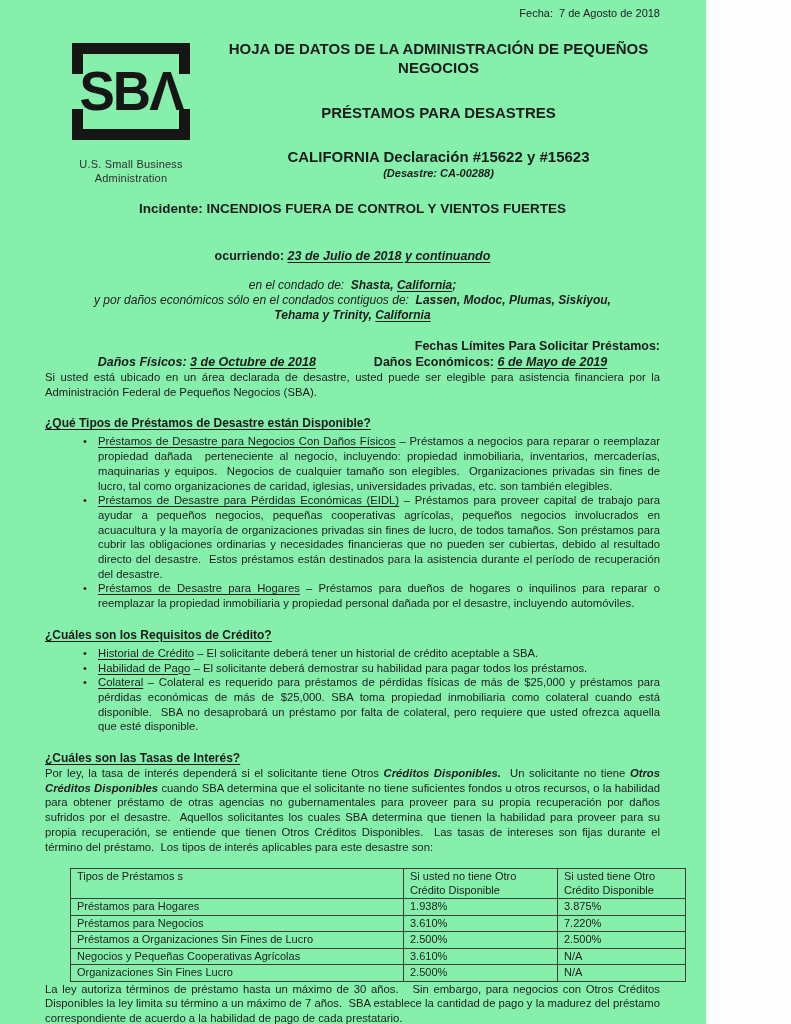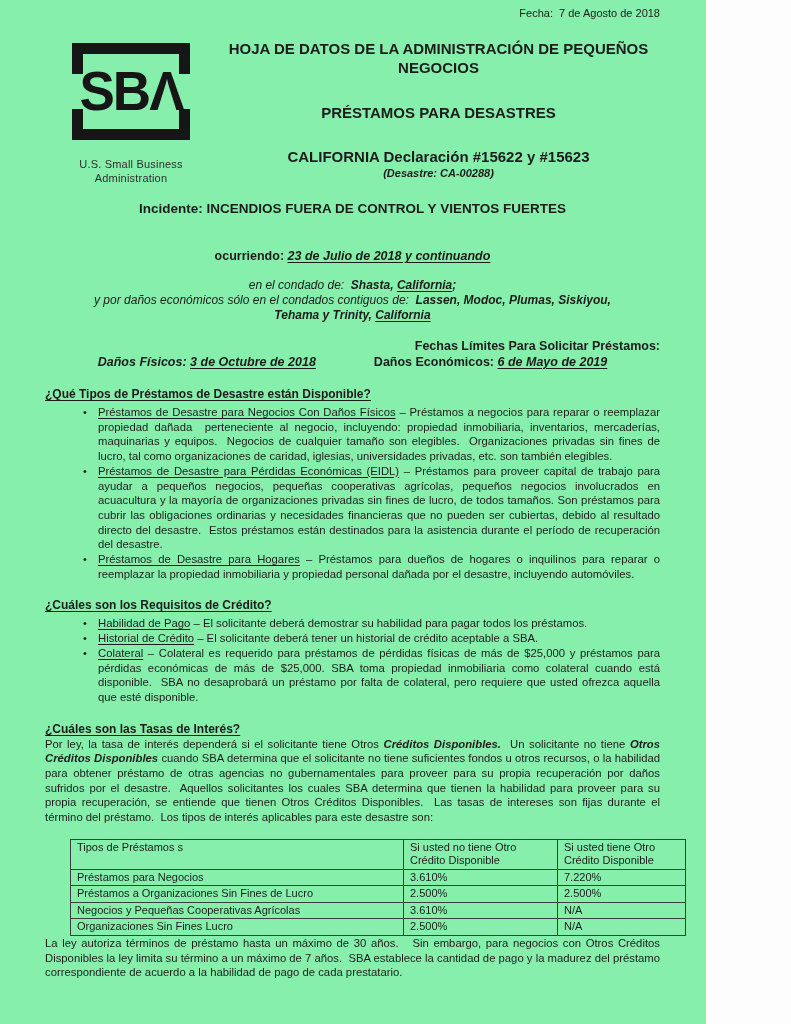--- a/index.html
+++ b/index.html
@@ -93,49 +93,55 @@
   <div class="county county-1"><span class="pre">en el condado de:  </span><span class="b pre">Shasta, </span><span class="b u">California</span><span class="b">;</span></div>
   <div class="county"><span class="pre">y por daños económicos sólo en el condados contiguos de:  </span><span class="b">Lassen, Modoc, Plumas, Siskiyou,</span></div>
   <div class="county"><span class="b pre">Tehama y Trinity, </span><span class="b u">California</span></div>
 
   <div class="deadline-title">Fechas Límites Para Solicitar Préstamos:</div>
   <div class="deadline-line">
     <span><span class="b i pre">Daños Físicos: </span><span class="b i u">3 de Octubre de 2018</span></span>
     <span><span class="b pre">Daños Económicos: </span><span class="b i u">6 de Mayo de 2019</span></span>
   </div>
 
+  <p class="body intro pre">Si usted está ubicado en un área declarada de desastre, usted puede ser elegible para asistencia financiera por la Administración Federal de Pequeños Negocios (SBA).</p>
 
   <div class="heading">¿Qué Tipos de Préstamos de Desastre están Disponible?</div>
   <ul class="doc-list">
     <li><span class="u">Préstamos de Desastre para Negocios Con Daños Físicos</span><span class="pre"> – Préstamos a negocios para reparar o reemplazar propiedad dañada  perteneciente al negocio, incluyendo: propiedad inmobiliaria, inventarios, mercaderías, maquinarias y equipos.  Negocios de cualquier tamaño son elegibles.  Organizaciones privadas sin fines de lucro, tal como organizaciones de caridad, iglesias, universidades privadas, etc. son también elegibles.</span></li>
     <li><span class="u">Préstamos de Desastre para Pérdidas Económicas (EIDL)</span><span class="pre"> – Préstamos para proveer capital de trabajo para ayudar a pequeños negocios, pequeñas cooperativas agrícolas, pequeños negocios involucrados en acuacultura y la mayoría de organizaciones privadas sin fines de lucro, de todos tamaños. Son préstamos para cubrir las obligaciones ordinarias y necesidades financieras que no pueden ser cubiertas, debido al resultado directo del desastre.  Estos préstamos están destinados para la asistencia durante el período de recuperación del desastre.</span></li>
     <li><span class="u">Préstamos de Desastre para Hogares</span><span class="pre"> – Préstamos para dueños de hogares o inquilinos para reparar o reemplazar la propiedad inmobiliaria y propiedad personal dañada por el desastre, incluyendo automóviles.</span></li>
   </ul>
 
   <div class="heading">¿Cuáles son los Requisitos de Crédito?</div>
   <ul class="doc-list">
+    <li><span class="u">Historial de Crédito</span><span class="pre"> – El solicitante deberá tener un historial de crédito aceptable a SBA.</span></li>
     <li><span class="u">Habilidad de Pago</span><span class="pre"> – El solicitante deberá demostrar su habilidad para pagar todos los préstamos.</span></li>
-    <li><span class="u">Historial de Crédito</span><span class="pre"> – El solicitante deberá tener un historial de crédito aceptable a SBA.</span></li>
     <li><span class="u">Colateral</span><span class="pre"> – Colateral es requerido para préstamos de pérdidas físicas de más de $25,000 y préstamos para pérdidas económicas de más de $25,000. SBA toma propiedad inmobiliaria como colateral cuando está disponible.  SBA no desaprobará un préstamo por falta de colateral, pero requiere que usted ofrezca aquella que esté disponible.</span></li>
   </ul>
 
   <div class="heading">¿Cuáles son las Tasas de Interés?</div>
   <p class="body intro"><span class="pre">Por ley, la tasa de interés dependerá si el solicitante tiene Otros </span><span class="b i">Créditos Disponibles.</span><span class="pre">  Un solicitante no tiene </span><span class="b i">Otros Créditos Disponibles</span><span class="pre"> cuando SBA determina que el solicitante no tiene suficientes fondos u otros recursos, o la habilidad para obtener préstamo de otras agencias no gubernamentales para proveer para su propia recuperación por daños sufridos por el desastre.  Aquellos solicitantes los cuales SBA determina que tienen la habilidad para proveer para su propia recuperación, se entiende que tienen Otros Créditos Disponibles.  Las tasas de intereses son fijas durante el término del préstamo.  Los tipos de interés aplicables para este desastre son:</span></p>
 
   <table class="rates">
     <colgroup>
         <col class="c1">
         <col class="c2">
         <col class="c3">
       </colgroup>
     <tbody>
         <tr>
       <th class="left">Tipos de Préstamos s</th>
       <th class="mid">Si usted no tiene Otro Crédito Disponible</th>
       <th class="mid">Si usted tiene Otro Crédito Disponible</th>
+    </tr>
+    <tr>
+      <td class="left">Préstamos para Hogares</td>
+      <td class="mid">1.938%</td>
+      <td class="mid">3.875%</td>
     </tr>
     <tr>
       <td class="left">Préstamos para Negocios</td>
       <td class="mid">3.610%</td>
       <td class="mid">7.220%</td>
     </tr>
     <tr>
       <td class="left">Préstamos a Organizaciones Sin Fines de Lucro</td>
       <td class="mid">2.500%</td>
       <td class="mid">2.500%</td>

